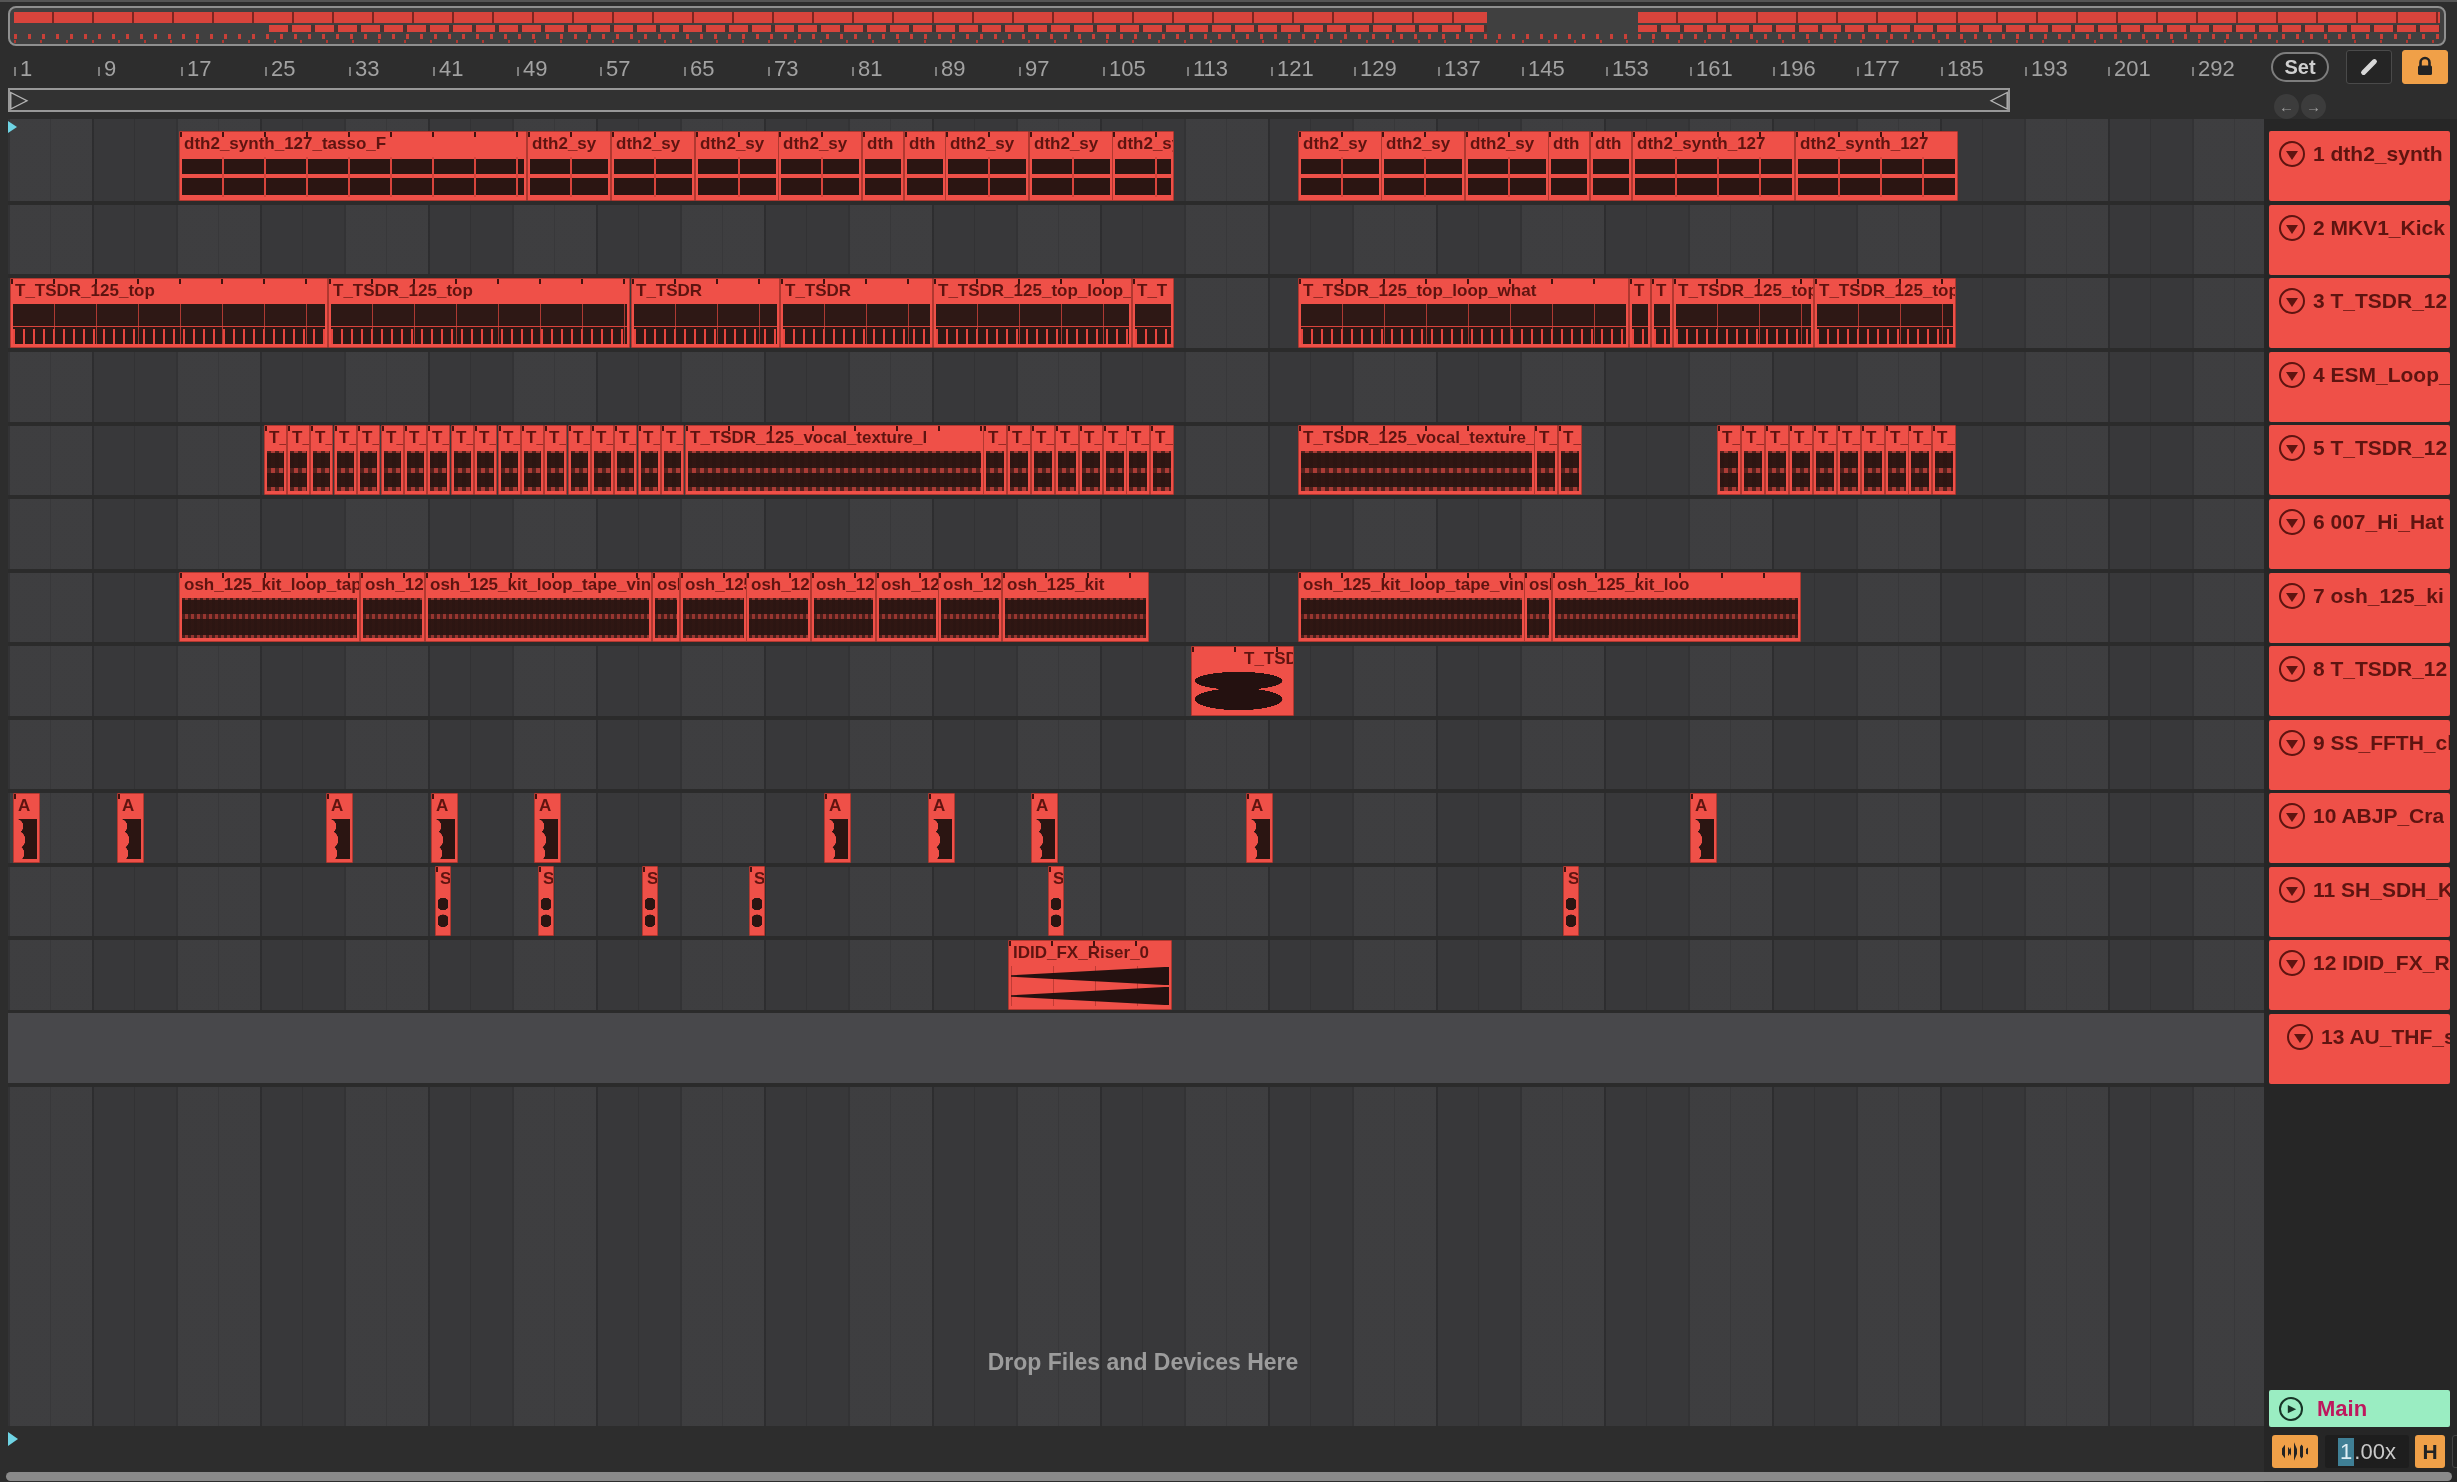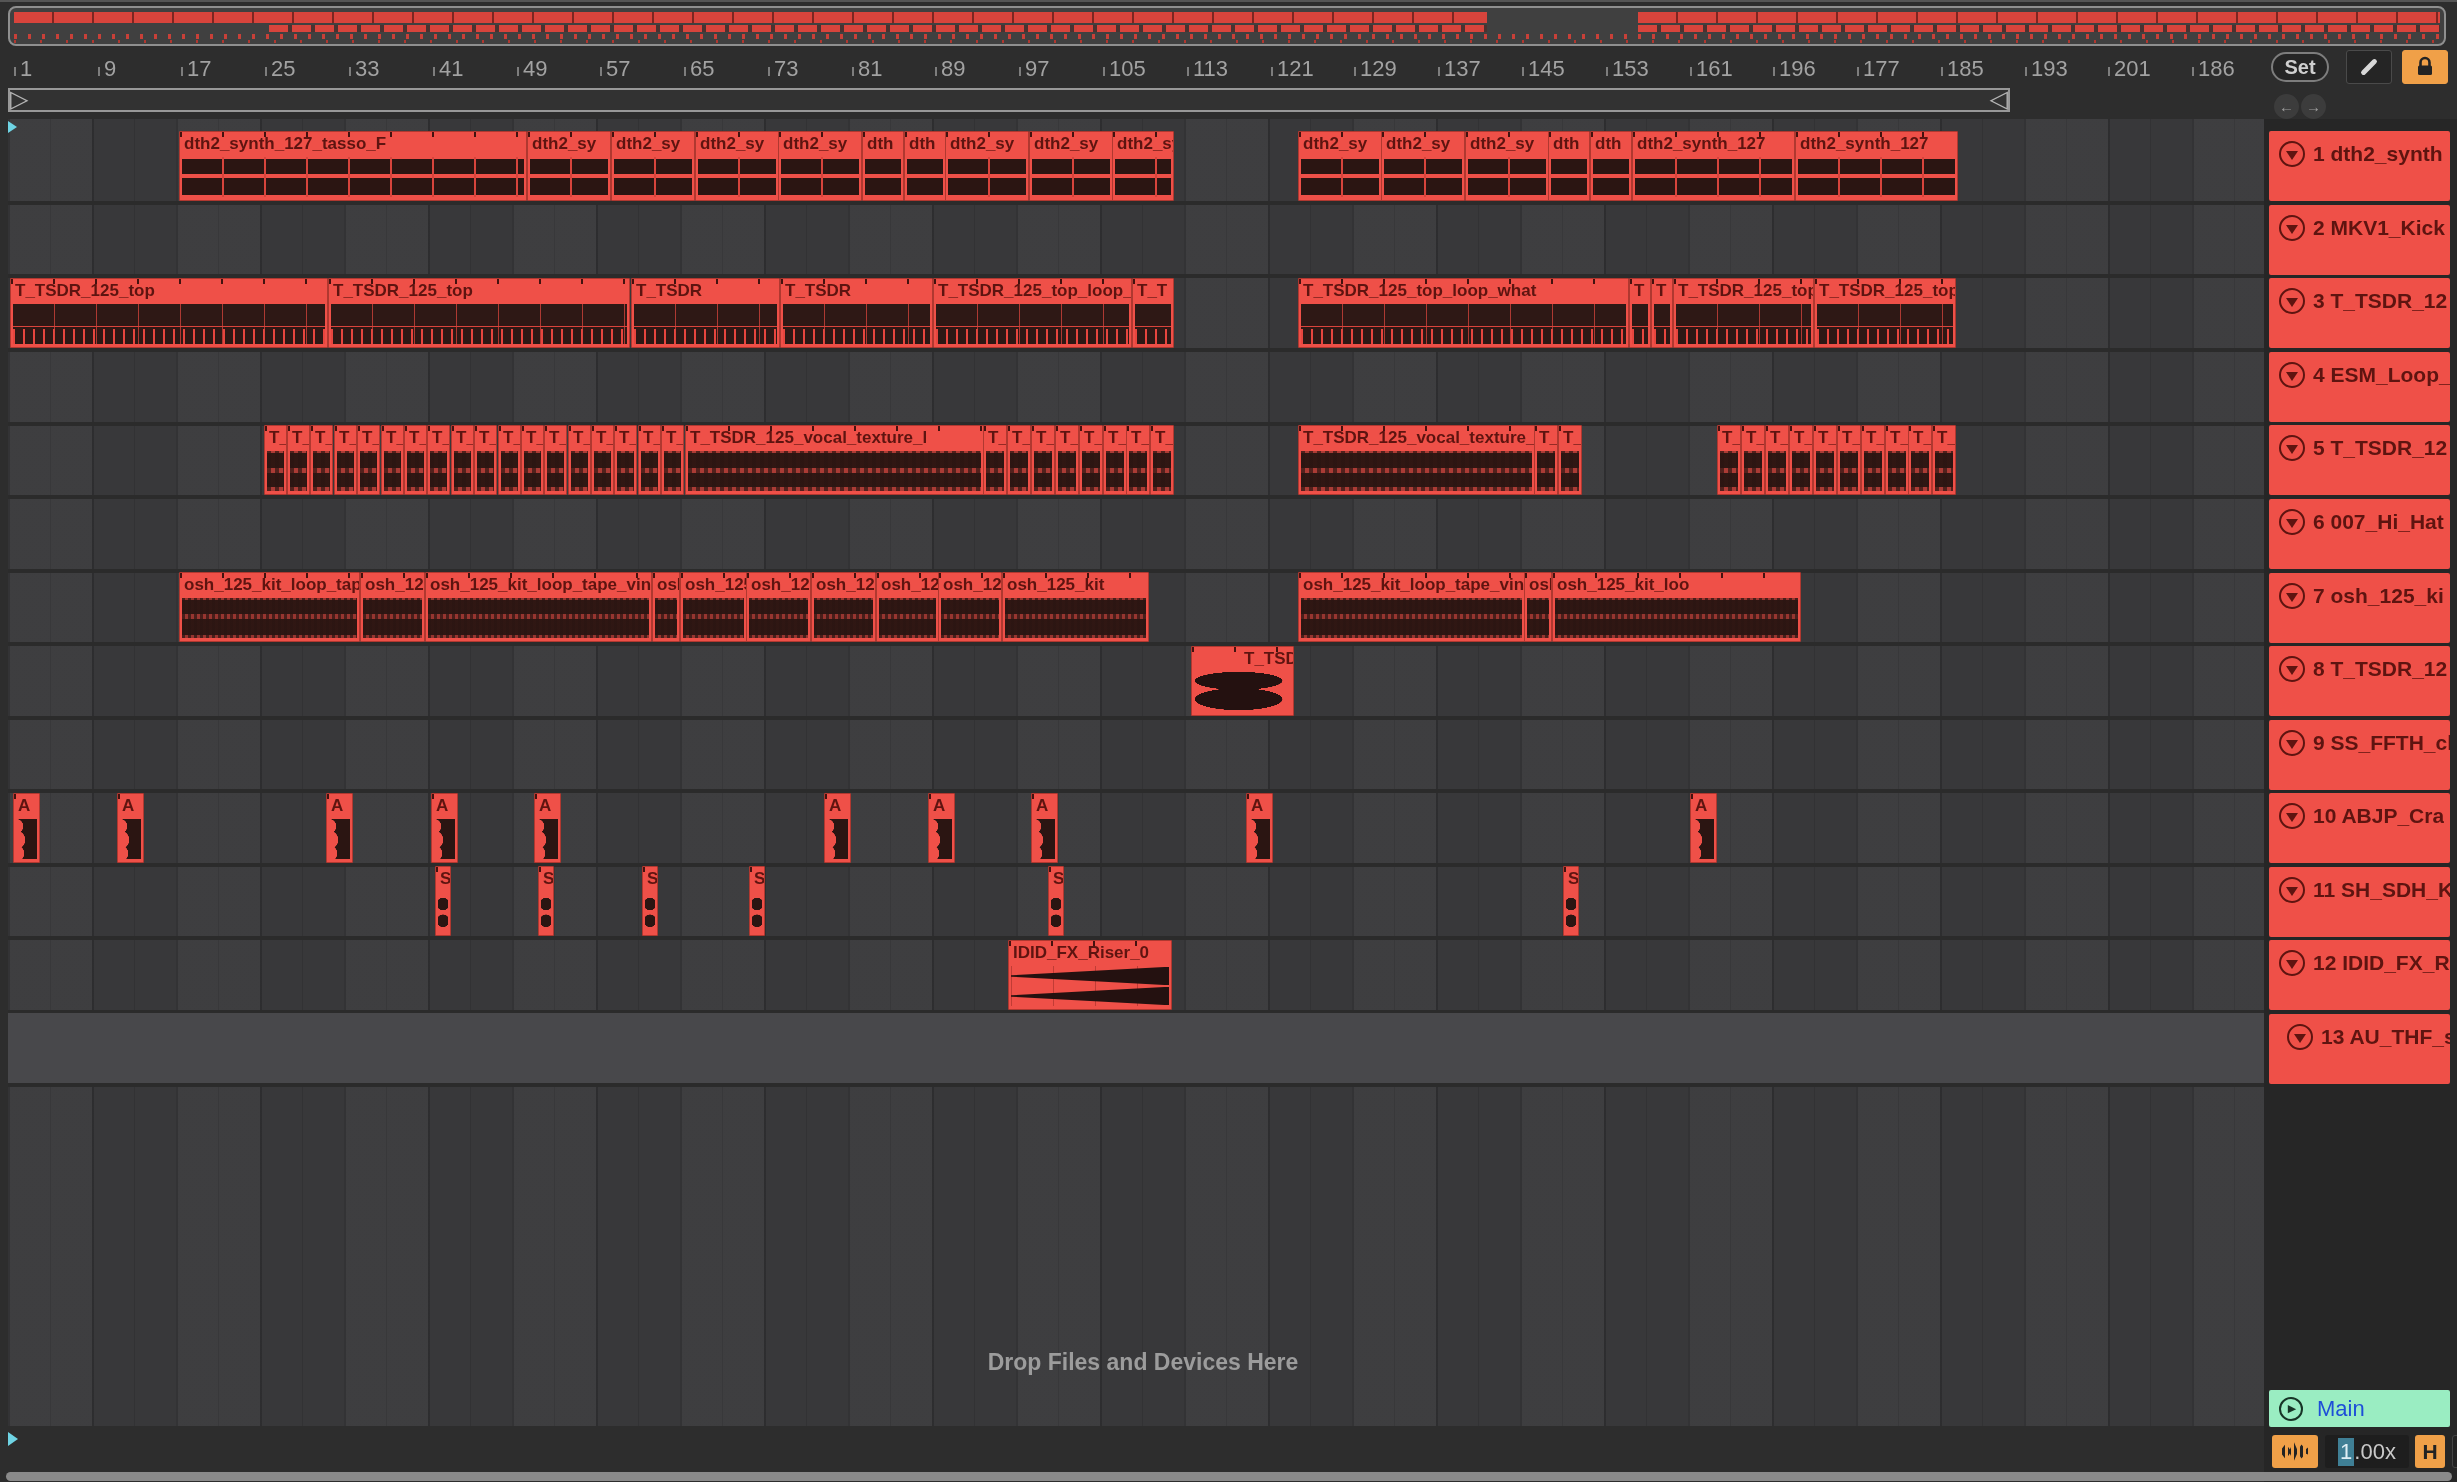--- a/index.html
+++ b/index.html
@@ -98,21 +98,21 @@
       flex:0 0 auto;display:flex;align-items:center;justify-content:center;box-sizing:border-box;}
   .dd i{display:block;width:0;height:0;border-left:6px solid transparent;border-right:6px solid transparent;
         border-top:9px solid #5e1410;margin-top:2px;}
   .tname{font-size:21px;font-weight:700;color:#5e1410;line-height:30px;white-space:nowrap;overflow:hidden;}
 
   #mainhdr{position:absolute;left:2269px;top:1388px;width:181px;height:37px;background:#9aedc2;
            border-radius:2px;display:flex;align-items:center;}
   #mainplay{width:24px;height:24px;border:2px solid #173426;border-radius:50%;margin:0 14px 0 10px;
             display:flex;align-items:center;justify-content:center;box-sizing:border-box;}
   #mainplay span{color:#173426;font-size:11px;margin-left:2px;}
-  #mainname{font-size:22px;font-weight:400;color:#1d4ed8;}
+  #mainname{font-size:22px;font-weight:700;color:#be185d;}
 
   
   #setbtn{position:absolute;left:2271px;top:50px;width:58px;height:30px;border:2px solid #7d7d7d;
           border-radius:16px;background:#252525;color:#cfcfcf;font-size:20px;font-weight:700;
           display:flex;align-items:center;justify-content:center;box-sizing:border-box;}
   .sqbtn{position:absolute;top:48px;width:46px;height:34px;border-radius:3px;background:#252525;
          border:1px solid #4a4a4a;display:flex;align-items:center;justify-content:center;box-sizing:border-box;}
   #drawbtn{left:2346px;}
   #lockbtn{left:2402px;background:#f0a048;border-color:#f0a048;}
   .cbtn{position:absolute;top:92px;width:25px;height:25px;border-radius:50%;background:#3c3c3c;
@@ -184,21 +184,21 @@
         <div class="blab" style="left: 1354px;">129</div>
         <div class="blab" style="left: 1438px;">137</div>
         <div class="blab" style="left: 1522px;">145</div>
         <div class="blab" style="left: 1606px;">153</div>
         <div class="blab" style="left: 1690px;">161</div>
         <div class="blab" style="left: 1773px;">196</div>
         <div class="blab" style="left: 1857px;">177</div>
         <div class="blab" style="left: 1941px;">185</div>
         <div class="blab" style="left: 2025px;">193</div>
         <div class="blab" style="left: 2108px;">201</div>
-        <div class="blab" style="left: 2192px;">186</div>
+        <div class="blab" style="left: 2192px;">292</div>
       </div>
   </div>
 
   <div id="setbtn">
       <span>Set</span>
     </div>
   <div class="sqbtn" id="drawbtn">
     <svg width="26" height="26" viewBox="0 0 24 24">
       <path d="M7 17 L17 7" stroke="#d8d8d8" stroke-width="4.6" stroke-linecap="round" fill="none"></path>
     </svg>

